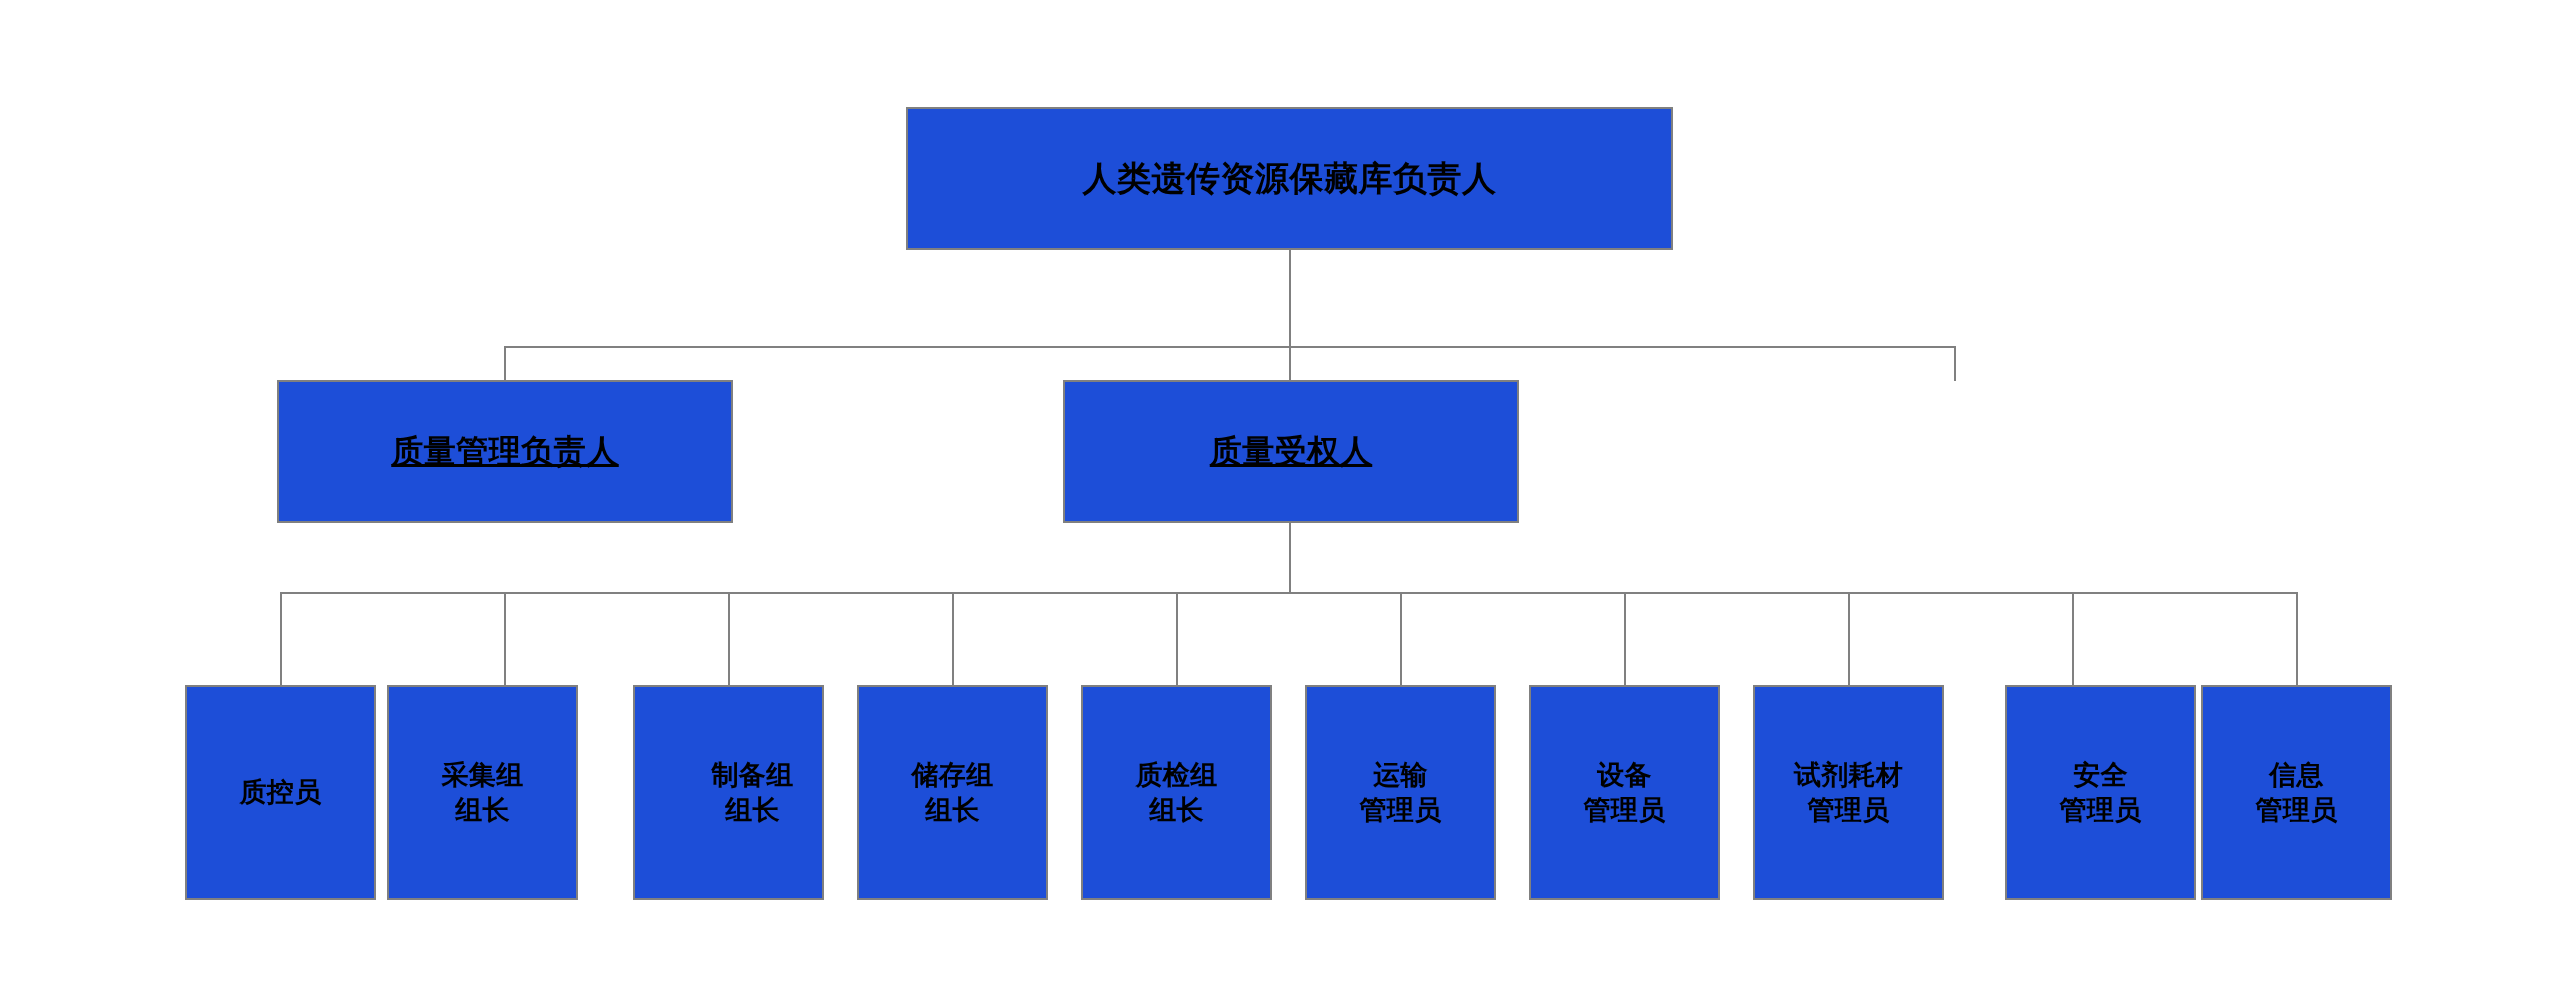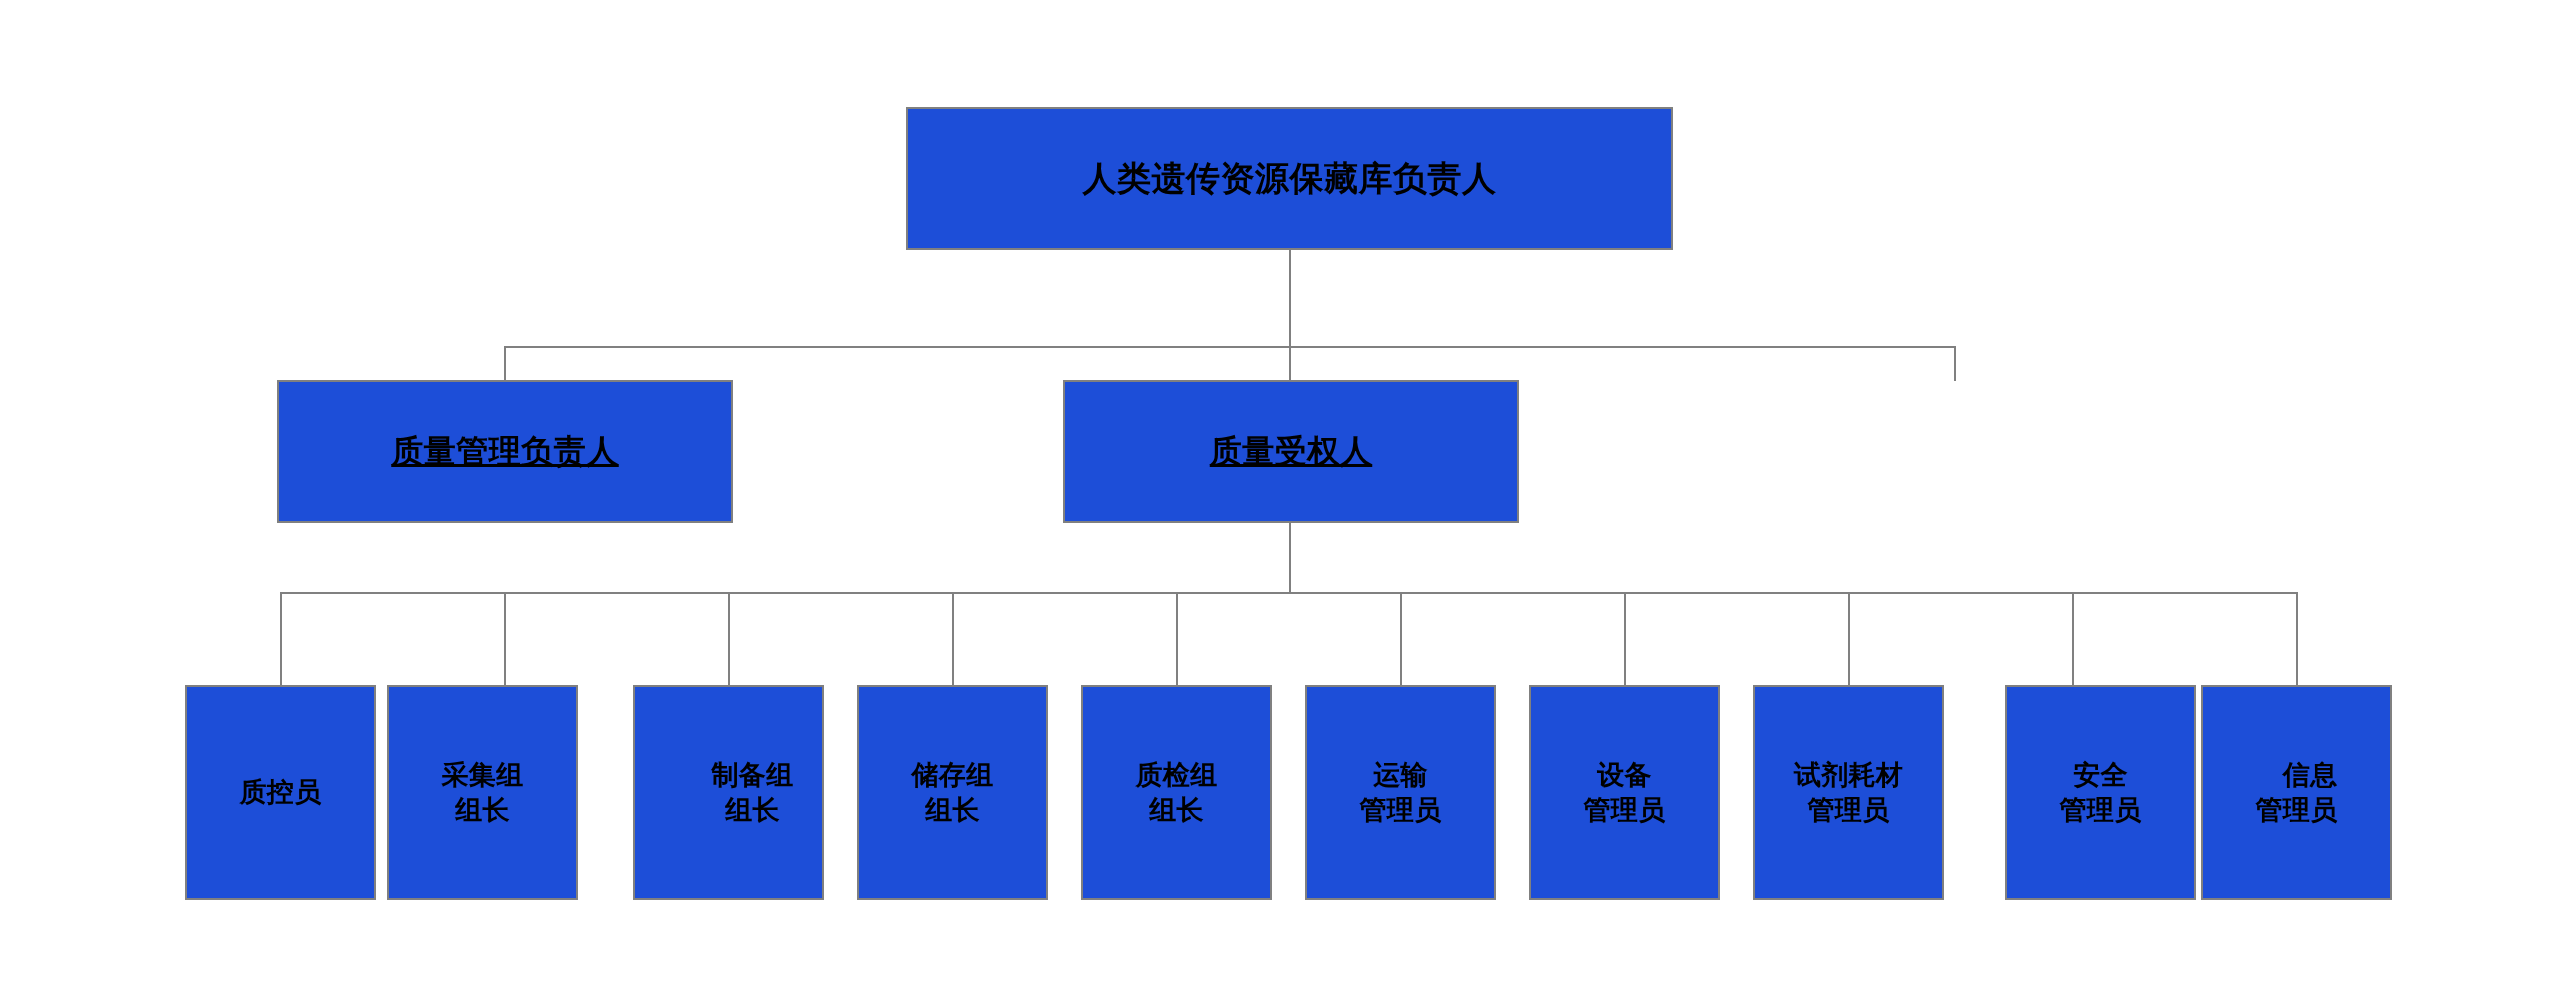--- a/index.html
+++ b/index.html
@@ -61,21 +61,21 @@
   }
   .node.leaf-0 { left: 185px; }
   .node.leaf-1 { left: 387px; }
   .node.leaf-2 { left: 633px; padding-left: 48px; }
   .node.leaf-3 { left: 857px; }
   .node.leaf-4 { left: 1081px; }
   .node.leaf-5 { left: 1305px; }
   .node.leaf-6 { left: 1529px; }
   .node.leaf-7 { left: 1753px; }
   .node.leaf-8 { left: 1977px; margin-left: 28px; }
-  .node.leaf-9 { left: 2201px; text-align: right; }
+  .node.leaf-9 { left: 2201px; }
 
   .conn {
     position: absolute;
     background: #808080;
     z-index: 1;
   }
   .conn.v { width: 1.6px; }
   .conn.h { height: 1.6px; }
 
   

